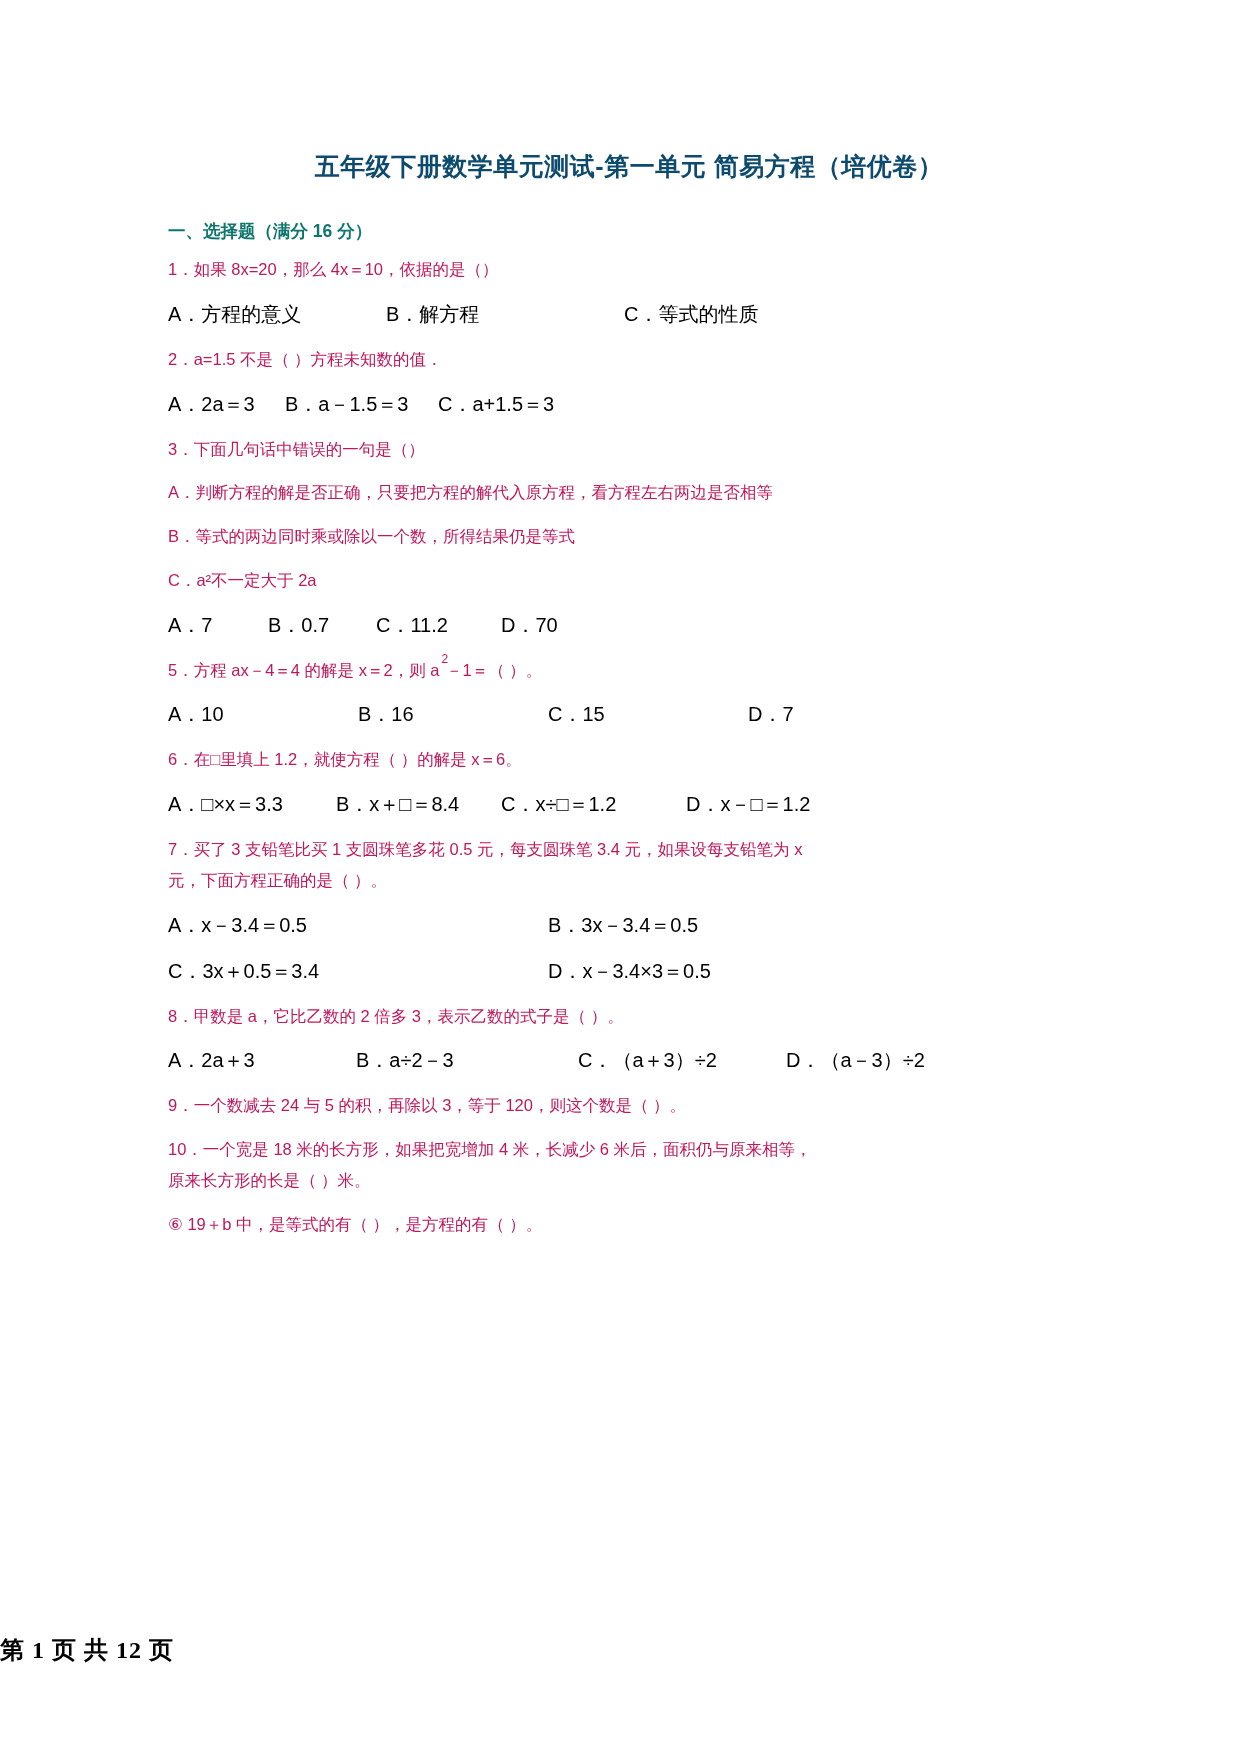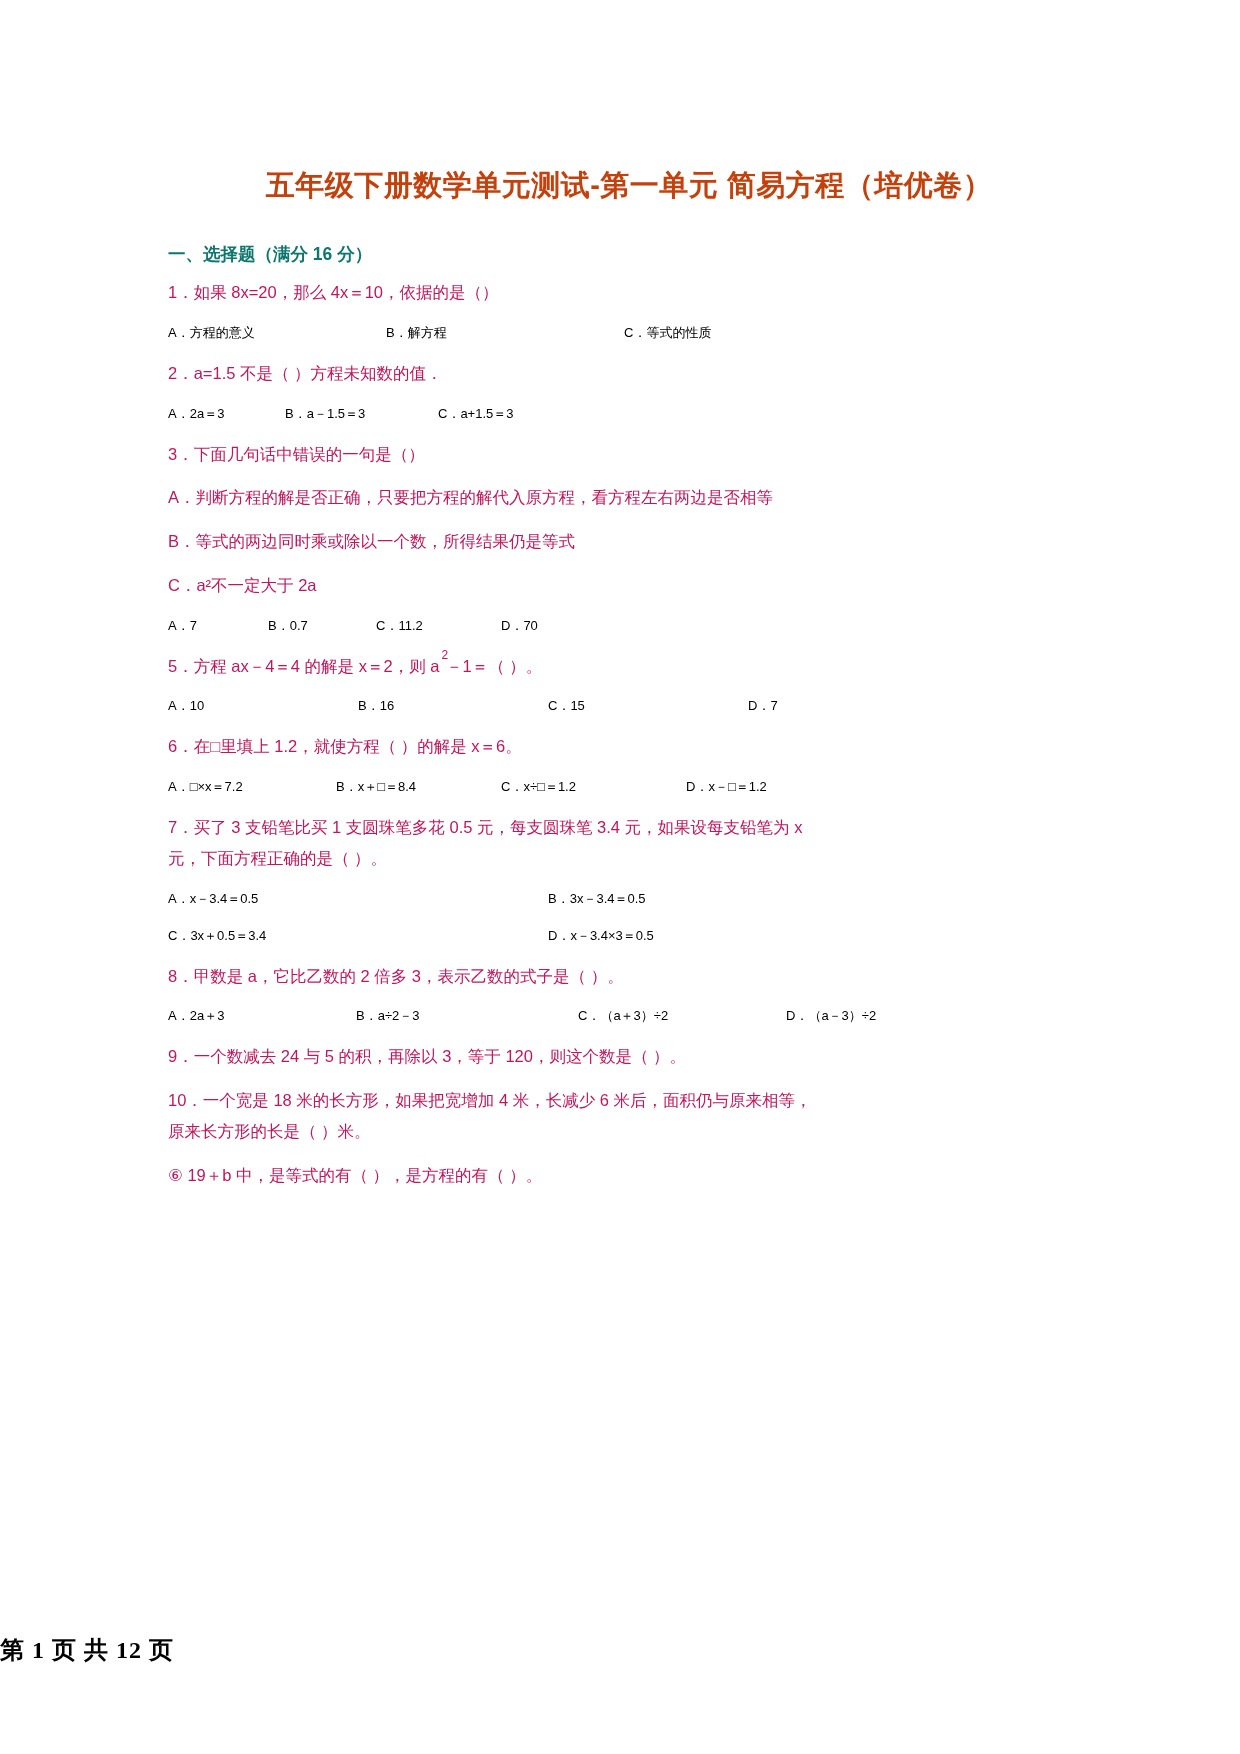--- a/index.html
+++ b/index.html
@@ -16,25 +16,25 @@
   }
   .page {
     width: 1240px;
     height: 1754px;
     box-sizing: border-box;
     padding: 150px 150px 0 168px;
     position: relative;
   }
   .doc-title {
     text-align: center;
-    color: #c2410c;
+    color: #0c4a6e;
     font-weight: bold;
-    font-size: 29px;
+    font-size: 25px;
     letter-spacing: 0.5px;
-    margin: 16px 0 36px 0;
+    margin: 0 0 36px 0;
     white-space: nowrap;
   }
   .section-head {
     color: #0f766e;
     font-weight: bold;
     font-size: 17.5px;
     margin: 22px 0 14px 0;
   }
   .line {
     font-size: 16.5px;
@@ -43,21 +43,21 @@
     color: #be185d;
   }
   .line.wrapped {
     margin-bottom: 6px;
   }
   .line.cont {
     margin-bottom: 19px;
   }
   .opts {
     display: flex;
-    font-size: 13px;
+    font-size: 20px;
     margin: 0 0 19px 0;
   }
   .sup-hi {
     font-size: 12px;
     position: relative;
     top: -13px;
     left: 2px;
   }
   .footer {
     position: absolute;
@@ -129,21 +129,21 @@
   </div>
   <div class="opts">
     <span class="q5opt-a">A．10</span>
     <span class="q5opt-b">B．16</span>
     <span class="q5opt-c">C．15</span>
     <span>D．7</span>
   </div>
 
   <div class="line">6．在□里填上 1.2，就使方程（ ）的解是 x＝6。</div>
   <div class="opts">
-    <span class="q6-a">A．□×x＝7.2</span>
+    <span class="q6-a">A．□×x＝3.3</span>
     <span class="q6-b">B．x＋□＝8.4</span>
     <span class="q6-c">C．x÷□＝1.2</span>
     <span>D．x－□＝1.2</span>
   </div>
 
   <div class="line wrapped">7．买了 3 支铅笔比买 1 支圆珠笔多花 0.5 元，每支圆珠笔 3.4 元，如果设每支铅笔为 x</div>
   <div class="line cont">元，下面方程正确的是（ ）。</div>
   <div class="opts">
     <span class="q7-a">A．x－3.4＝0.5</span>
     <span>B．3x－3.4＝0.5</span>

